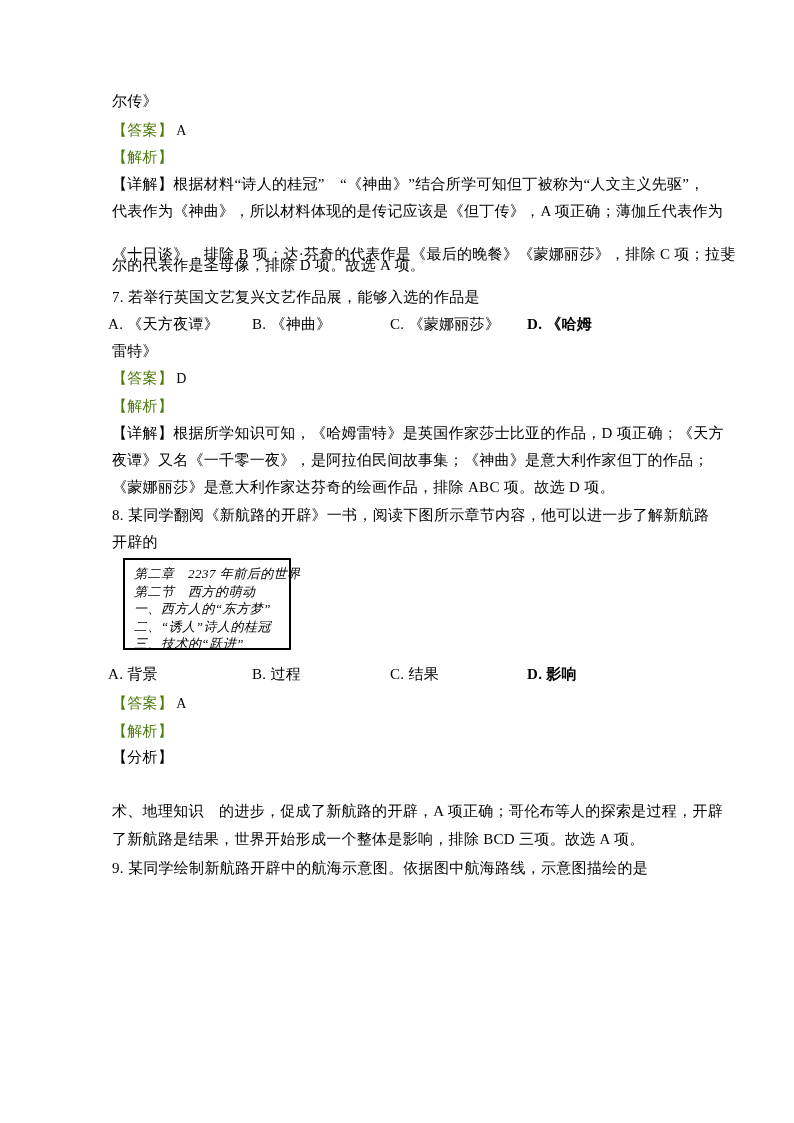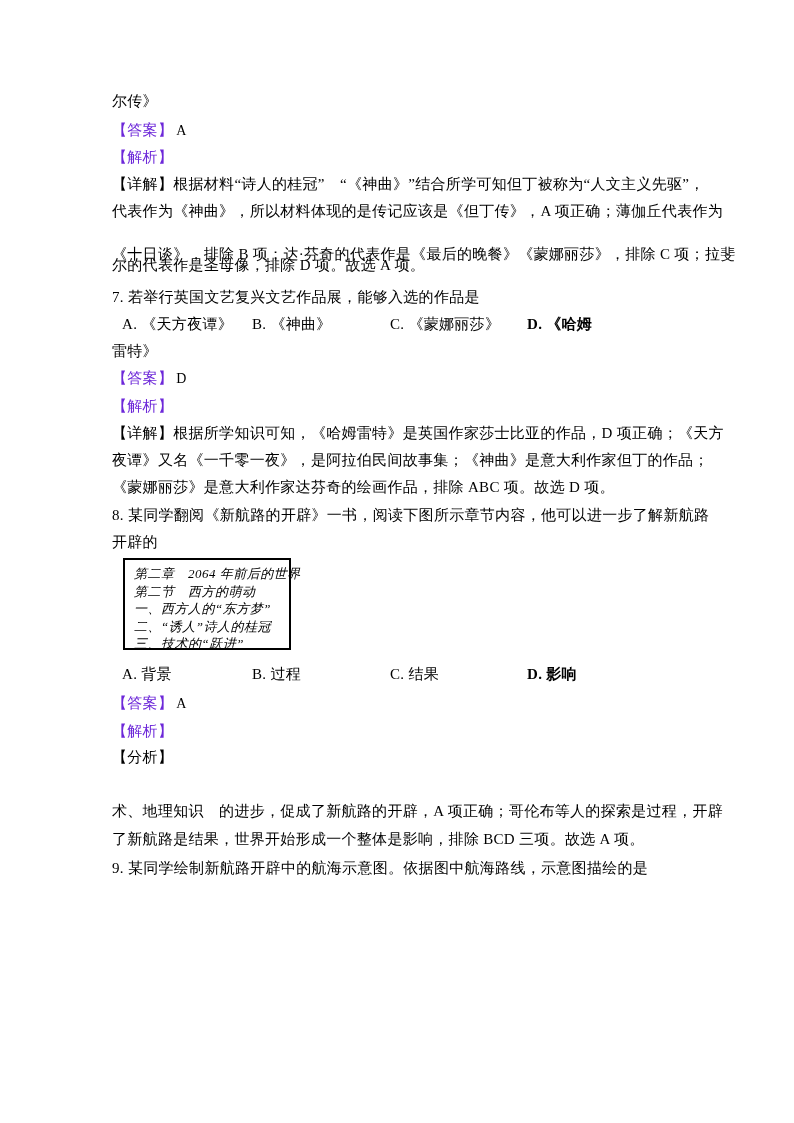--- a/index.html
+++ b/index.html
@@ -13,35 +13,35 @@
     color: #000000;
     font-size: 15px;
   }
   .line {
     position: absolute;
     left: 112px;
     white-space: nowrap;
     line-height: 21px;
     letter-spacing: 0.3px;
   }
-  .tag { color: #6d28d9; }
+  .tag { color: #4d7c0f; }
   .answer-letter { margin-left: 3px; font-size: 14px; }
   .opt-row {
     position: absolute;
     left: 0;
     width: 794px;
     height: 22px;
   }
   .opt {
     position: absolute;
     white-space: nowrap;
     line-height: 21px;
     letter-spacing: 0.3px;
   }
-  .opt.c1 { left: 122px; }
+  .opt.c1 { left: 108px; }
   .opt.c2 { left: 252px; }
   .opt.c3 { left: 390px; }
   .opt.c4 { left: 527px; font-weight: bold; }
   .figure-box {
     position: absolute;
     left: 123px;
     top: 558px;
     width: 168px;
     height: 92px;
     border: 2px solid #000000;
@@ -90,21 +90,21 @@
     <span class="tag">【解析】</span>
   </div>
   <div class="line" style="top:423px">【详解】根据所学知识可知，《哈姆雷特》是英国作家莎士比亚的作品，D 项正确；《天方</div>
   <div class="line" style="top:450px">夜谭》又名《一千零一夜》，是阿拉伯民间故事集；《神曲》是意大利作家但丁的作品；</div>
   <div class="line" style="top:477px">《蒙娜丽莎》是意大利作家达芬奇的绘画作品，排除 ABC 项。故选 D 项。</div>
 
   <div class="line" style="top:505px">8. 某同学翻阅《新航路的开辟》一书，阅读下图所示章节内容，他可以进一步了解新航路</div>
   <div class="line" style="top:532px">开辟的</div>
 
   <div class="figure-box">
-    <div class="fig-line">第二章　2064 年前后的世界</div>
+    <div class="fig-line">第二章　2237 年前后的世界</div>
     <div class="fig-line">第二节　西方的萌动</div>
     <div class="fig-line">一、西方人的“东方梦”</div>
     <div class="fig-line">二、“诱人”诗人的桂冠</div>
     <div class="fig-line">三、技术的“跃进”</div>
   </div>
 
   <div class="opt-row" style="top:664px">
     <span class="opt c1">A. 背景</span>
     <span class="opt c2">B. 过程</span>
     <span class="opt c3">C. 结果</span>

